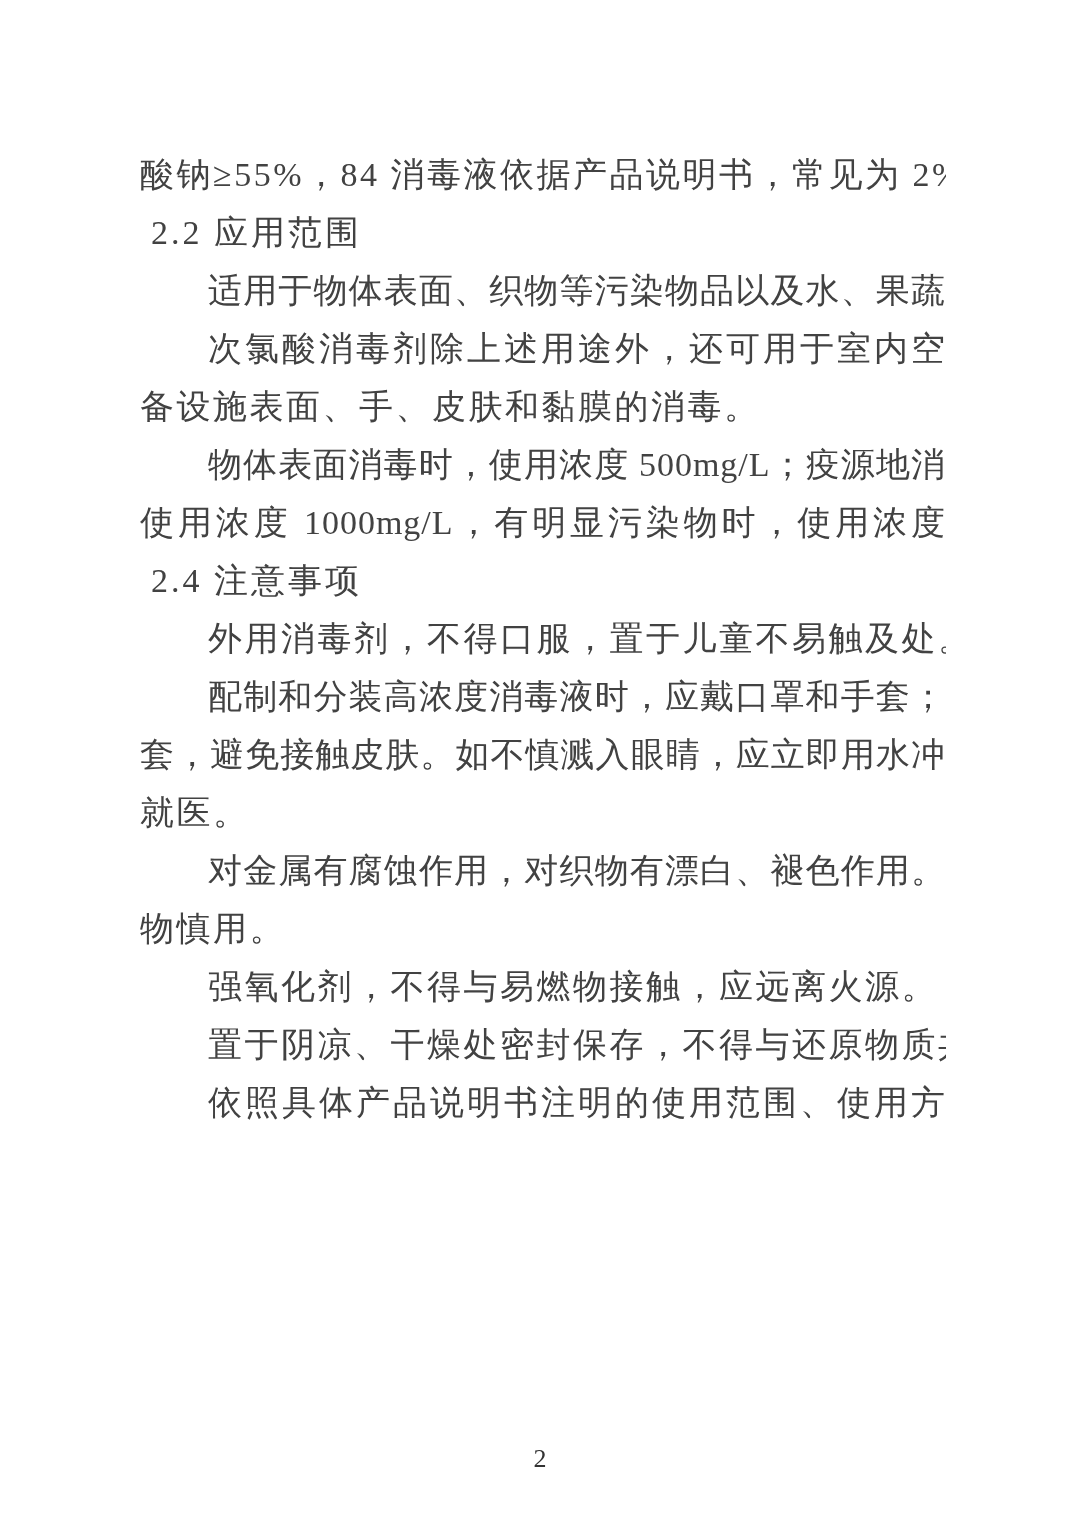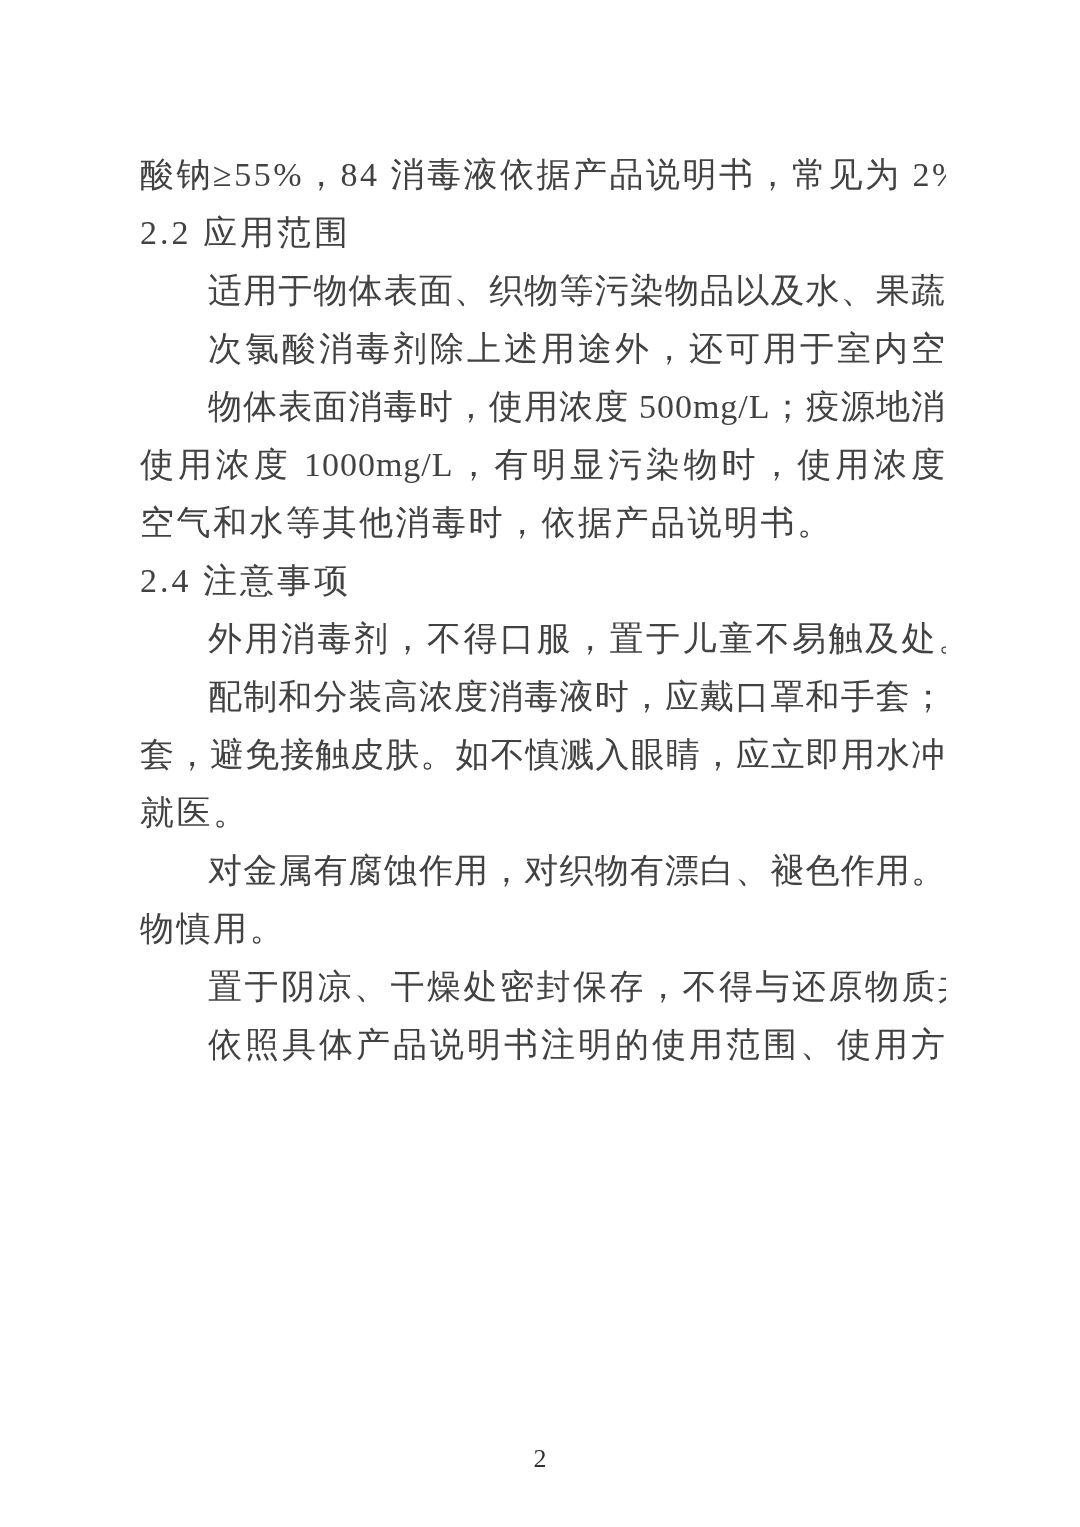--- a/index.html
+++ b/index.html
@@ -35,20 +35,21 @@
     text-indent: 68px;
   }
   .line.fill {
     white-space: normal;
     text-align: justify;
     text-align-last: justify;
     letter-spacing: 1px;
   }
   .line.heading {
     letter-spacing: 3px;
+    margin-left: 11px;
   }
   .page-number {
     position: absolute;
     left: 0;
     top: 1442px;
     width: 100%;
     text-align: center;
     font-size: 26px;
     line-height: 34px;
     color: #333333;
@@ -57,27 +58,28 @@
 </style>
 </head>
 <body>
 
 <div class="page">
   <div class="content">
     <div class="line">酸钠≥55%，84 消毒液依据产品说明书，常见为 2%～5%。</div>
     <div class="line heading">2.2 应用范围</div>
     <div class="line indent fill">适用于物体表面、织物等污染物品以及水、果蔬和食饮具等的</div>
     <div class="line indent fill">次氯酸消毒剂除上述用途外，还可用于室内空气、二次供水设</div>
+    <div class="line">备设施表面、手、皮肤和黏膜的消毒。</div>
     <div class="line indent fill">物体表面消毒时，使用浓度 500mg/L；疫源地消毒时，物体表面</div>
     <div class="line fill">使用浓度 1000mg/L，有明显污染物时，使用浓度 10000mg/L；室内</div>
-    <div class="line">空气和水等其他消毒时，依据产品说明书。</div>
     <div class="line heading">2.4 注意事项</div>
     <div class="line indent">外用消毒剂，不得口服，置于儿童不易触及处。</div>
     <div class="line indent fill">配制和分装高浓度消毒液时，应戴口罩和手套；使用时应戴手</div>
     <div class="line fill">套，避免接触皮肤。如不慎溅入眼睛，应立即用水冲洗，严重者应</div>
     <div class="line">就医。</div>
     <div class="line indent fill">对金属有腐蚀作用，对织物有漂白、褪色作用。金属和有色织</div>
     <div class="line">物慎用。</div>
+    <div class="line indent">强氧化剂，不得与易燃物接触，应远离火源。</div>
     <div class="line indent">置于阴凉、干燥处密封保存，不得与还原物质共储共运。</div>
     <div class="line indent fill">依照具体产品说明书注明的使用范围、使用方法、有效期和安</div>
   </div>
   <div class="page-number">2</div>
 </div>
 
 </body></html>

